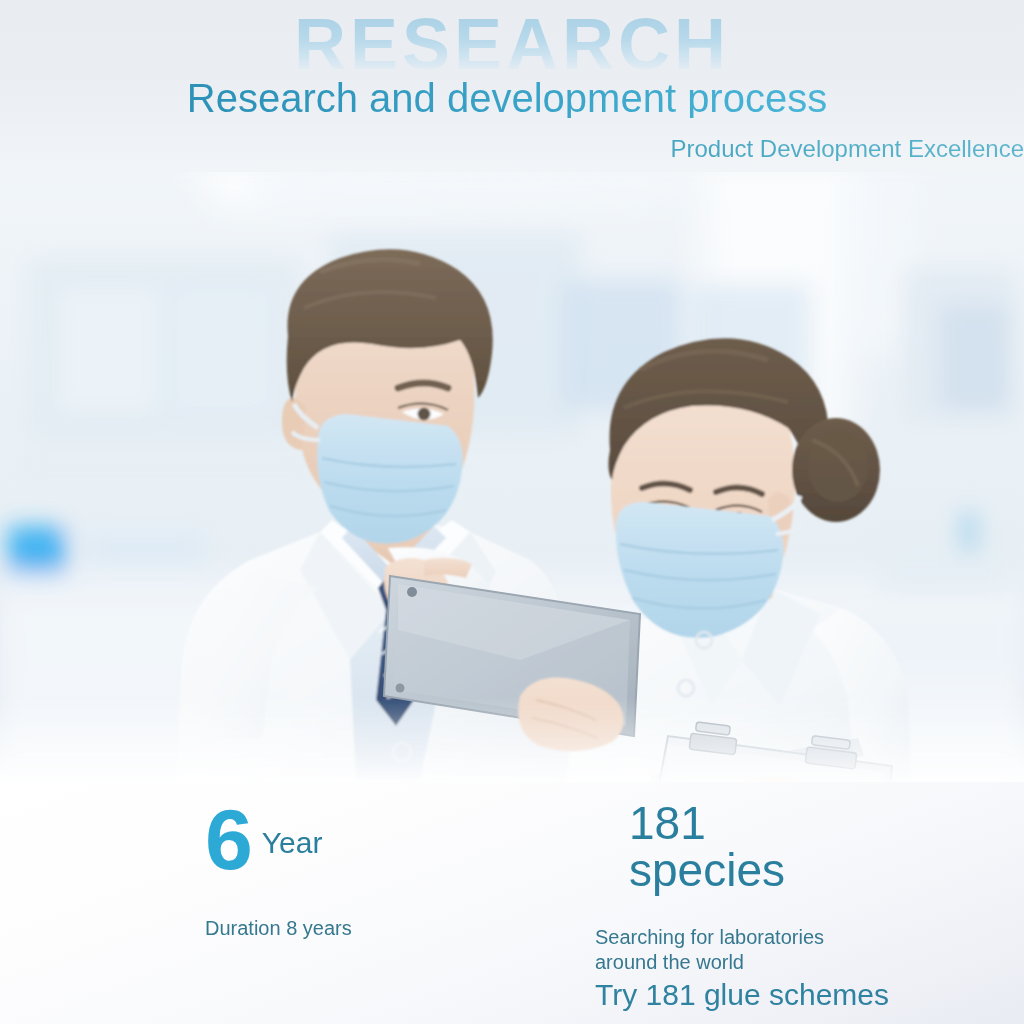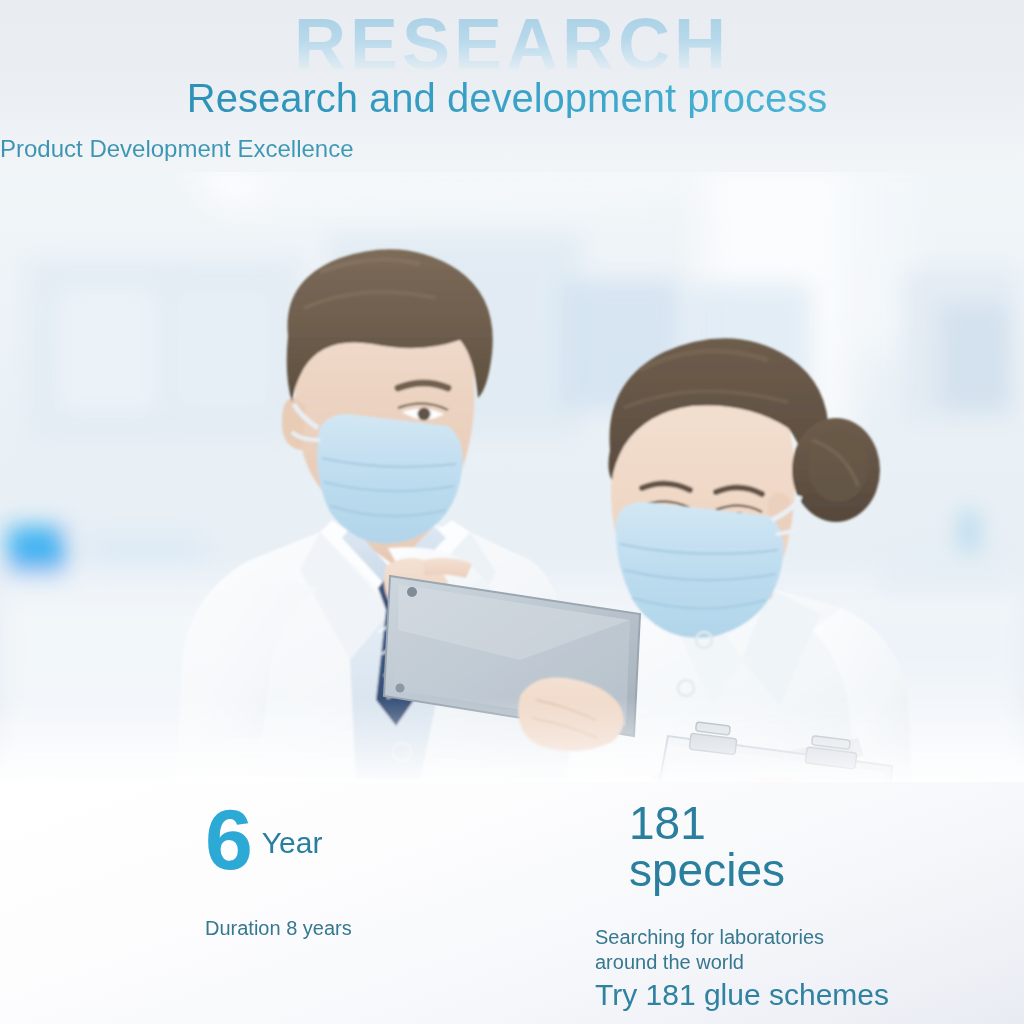--- a/index.html
+++ b/index.html
@@ -28,21 +28,21 @@
     user-select:none;
   }
   .title{
     position:absolute;left:0;top:78px;width:1014px;text-align:center;
     font-size:40px;font-weight:400;line-height:1;
     background:linear-gradient(90deg,#2f8fb4 0%,#2e93b9 25%,#3ba5c9 55%,#49b4d6 80%,#49b4d6 100%);
     -webkit-background-clip:text;background-clip:text;
     color:transparent;-webkit-text-fill-color:transparent;
   }
   .subtitle{
-    position:absolute;left:0;top:137px;width:1024px;text-align:left;
+    position:absolute;left:0;top:137px;width:1024px;text-align:right;
     font-size:24px;font-weight:400;line-height:1;
     background:linear-gradient(90deg,#3b93b0 0%,#3d9ab8 40%,#4aa8c4 70%,#5fb6ce 100%);
     -webkit-background-clip:text;background-clip:text;
     color:transparent;-webkit-text-fill-color:transparent;
   }
 
   
   .photo{position:absolute;left:0;top:140px;width:1024px;height:648px;overflow:hidden;}
   .photo svg{display:block;width:1024px;height:648px;}
   

